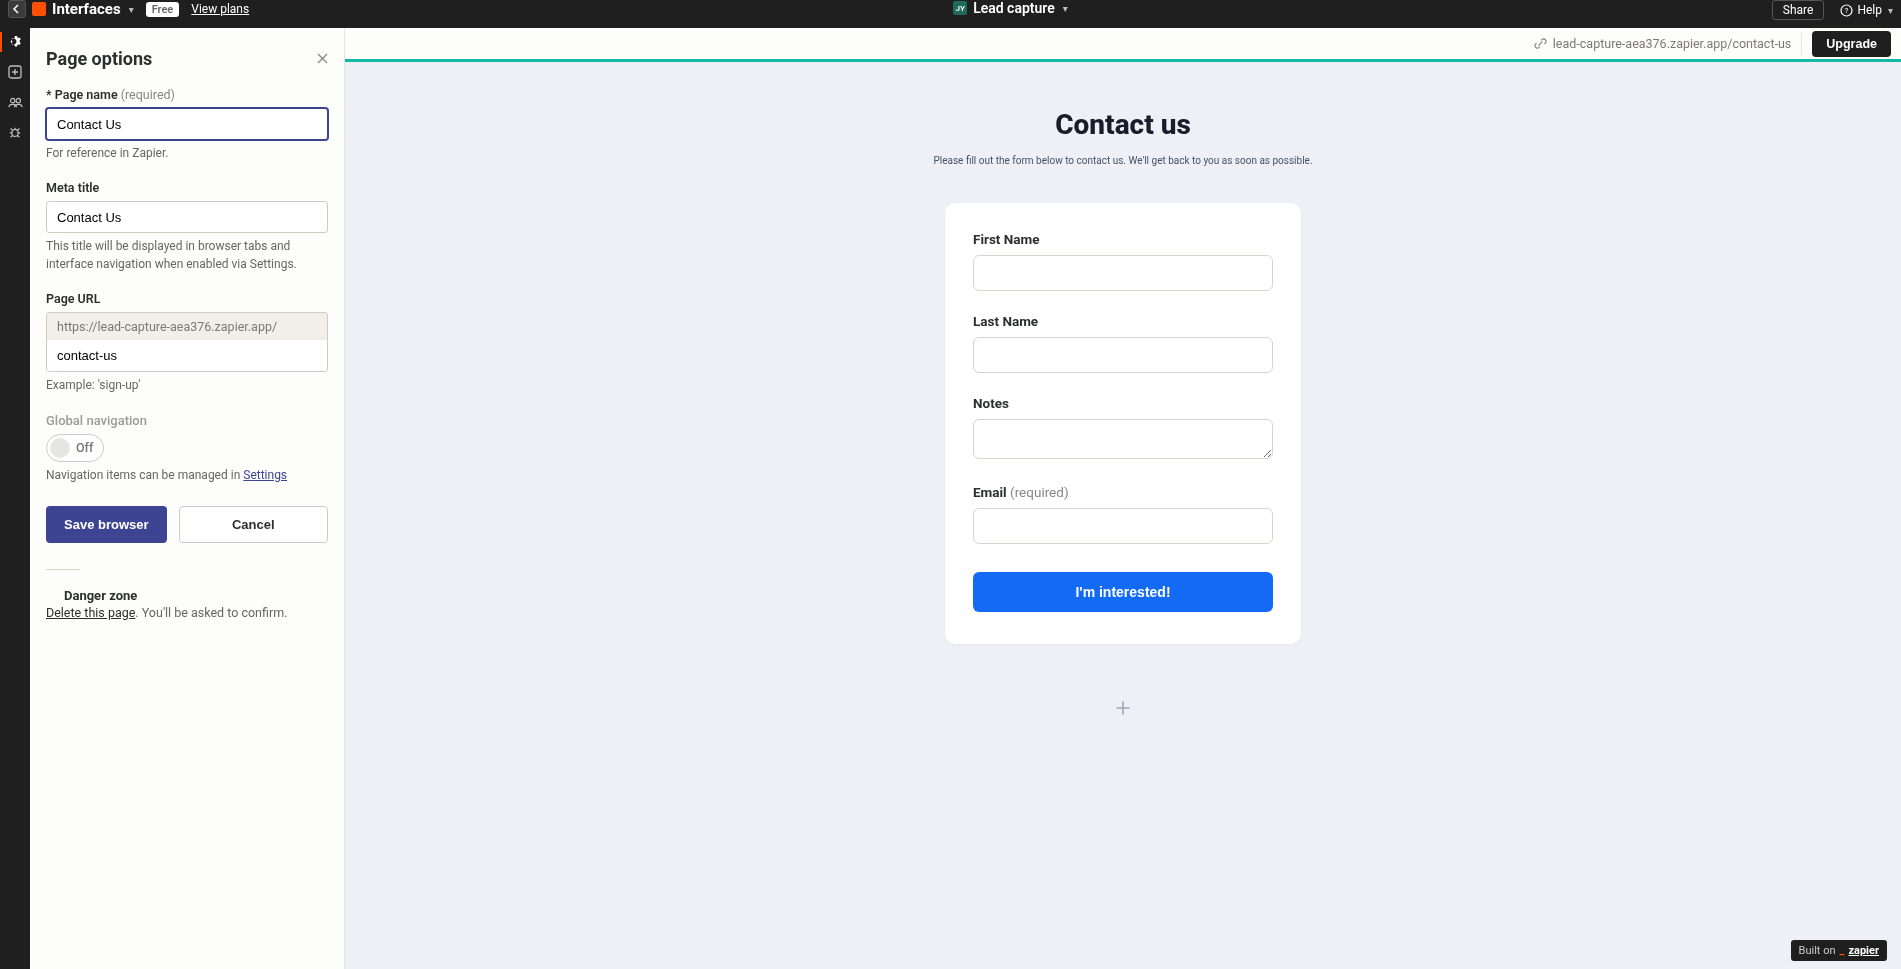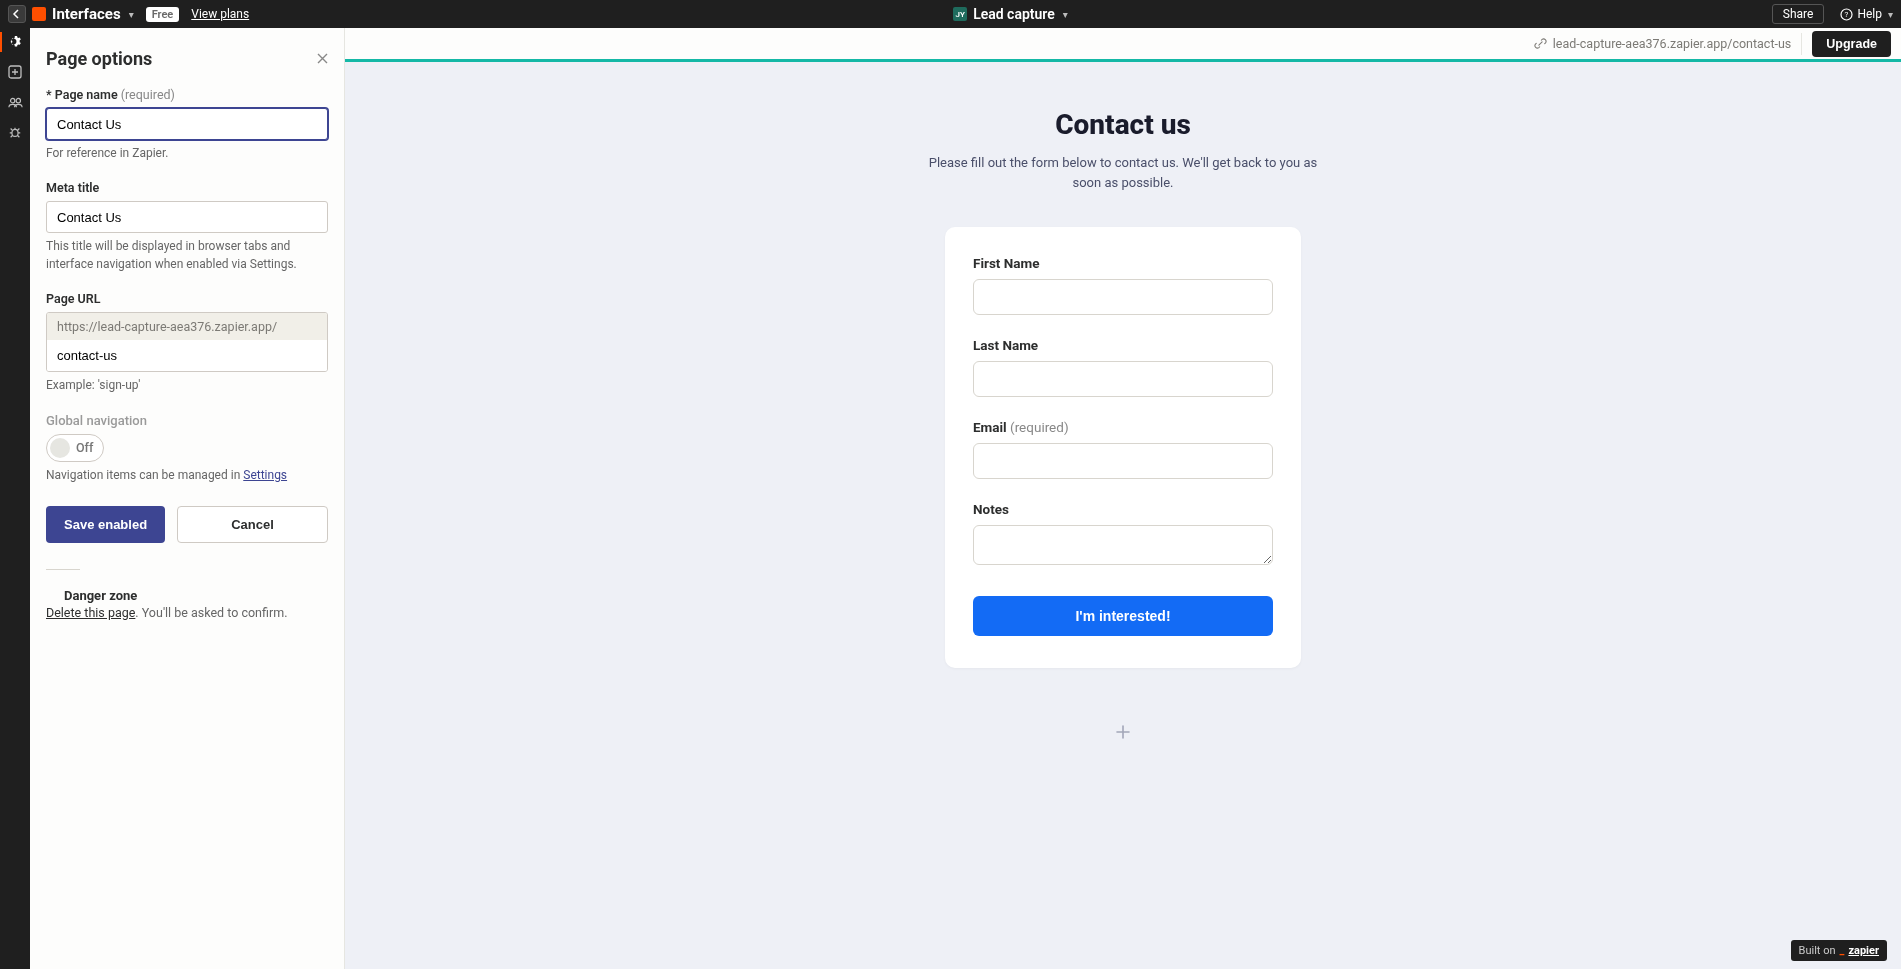--- a/index.html
+++ b/index.html
@@ -1,19 +1,19 @@
 <!DOCTYPE html>
 <html><head>
 <meta charset="utf-8">
 <style>
   * { box-sizing: border-box; margin: 0; padding: 0; }
   html, body { width: 100%; height: 100%; font-family: -apple-system, BlinkMacSystemFont, "Segoe UI", Roboto, Helvetica, Arial, sans-serif; font-size: 14px; color: #2d2e2e; }
   
   
-  .topbar { height: 28px; background: #1f1f1f; color: #fff; display: flex; align-items: center; padding: 0 8px; }
+  .topbar { height: 28px; background: #1f1f1f; color: #fff; display: flex; align-items: flex-start; padding: 0 8px; }
   .topbar-left { display: flex; align-items: center; gap: 6px; }
   .back-btn { width: 18px; height: 18px; background: #3a3a3a; border: 1px solid #555; border-radius: 3px; display: flex; align-items: center; justify-content: center; cursor: pointer; }
   .logo-sq { width: 14px; height: 14px; background: #ff4f00; border-radius: 2px; }
   .brand { font-weight: 700; font-size: 15px; color: #fff; }
   .dropdown-caret { font-size: 10px; color: #bbb; margin-left: 2px; }
   .badge-free { background: #fff; color: #696969; font-size: 11px; font-weight: 600; padding: 1px 6px; border-radius: 3px; margin-left: 6px; }
   .view-plans { color: #fff; text-decoration: underline; font-size: 12px; margin-left: 6px; cursor: pointer; }
   .topbar-center { flex: 1; display: flex; align-items: center; justify-content: center; gap: 6px; }
   .avatar-sm { width: 14px; height: 14px; background: #1f6b5d; color: #fff; font-size: 8px; font-weight: 600; display: flex; align-items: center; justify-content: center; border-radius: 2px; }
   .app-name { font-weight: 600; color: #fff; }
@@ -65,21 +65,21 @@
   
   
   .main { flex: 1; display: flex; flex-direction: column; background: #fdfdfc; }
   .sub-header { height: 34px; border-bottom: 3px solid #14b8a6; display: flex; align-items: center; justify-content: flex-end; padding: 0 10px; gap: 10px; }
   .url-preview { color: #7c7a75; font-size: 12.5px; display: flex; align-items: center; gap: 6px; }
   .upgrade-btn { background: #1f1f1f; color: #fff; border: none; border-radius: 4px; padding: 6px 14px; font-size: 12.5px; font-weight: 600; cursor: pointer; }
   .vdiv { width: 1px; height: 22px; background: #e6e6e1; }
   
   .canvas { flex: 1; background: #eef0f6; overflow-y: auto; padding: 46px 0 30px 0; display: flex; flex-direction: column; align-items: center; position: relative; }
   .page-title { font-size: 28px; font-weight: 800; color: #1a1c2c; margin-bottom: 12px; }
-  .page-sub { font-size: 13px; color: #4a4f6a; text-align: center; max-width: 400px; line-height: 1.55; margin-bottom: 34px; }
+  .page-sub { font-size: 10px; color: #4a4f6a; text-align: center; max-width: 400px; line-height: 1.55; margin-bottom: 34px; }
   
   .form-card { width: 356px; background: #fff; border-radius: 10px; padding: 28px 28px 32px 28px; box-shadow: 0 1px 3px rgba(0,0,0,0.04); }
   .form-field { margin-bottom: 22px; }
   .form-label { font-size: 13.5px; font-weight: 700; color: #2d2e2e; margin-bottom: 8px; display: block; }
   .form-label .req { font-weight: 400; color: #888; }
   .form-input { width: 100%; height: 36px; border: 1px solid #d8d5ce; border-radius: 6px; padding: 0 10px; font-size: 14px; outline: none; }
   .form-textarea { width: 100%; height: 40px; border: 1px solid #d8d5ce; border-radius: 6px; padding: 8px 10px; font-size: 14px; outline: none; resize: vertical; }
   .submit-btn { width: 100%; background: #136bf5; color: #fff; border: none; border-radius: 6px; padding: 12px 0; font-size: 14px; font-weight: 600; cursor: pointer; margin-top: 6px; }
   
   .add-block { width: 28px; height: 28px; color: #a2a6b8; font-size: 20px; display: flex; align-items: center; justify-content: center; cursor: pointer; margin-top: 50px; }
@@ -200,21 +200,21 @@
         <div class="toggle-pill">
           <div class="toggle-knob"></div>
           <span class="toggle-label">Off</span>
         </div>
         <div class="help-text">
           <span>Navigation items can be managed in </span><span class="link-inline">Settings</span>
         </div>
       </div>
 
       <div class="btn-row">
-        <button class="btn-primary">Save enabled</button>
+        <button class="btn-primary">Save browser</button>
         <button class="btn-secondary">Cancel</button>
       </div>
 
       <div class="divider-short"></div>
 
       <div>
         <div class="danger-title">Danger zone</div>
         <div class="danger-text">
           <span class="link-inline" style="color:#2d2e2e">Delete this page</span><span>. You'll be asked to confirm.</span>
         </div>
@@ -241,30 +241,30 @@
       <div class="form-card">
         <div class="form-field">
           <label class="form-label">First Name</label>
           <input class="form-input" style="">
         </div>
         <div class="form-field">
           <label class="form-label">Last Name</label>
           <input class="form-input" style="">
         </div>
         <div class="form-field">
+          <label class="form-label">Notes</label>
+          <textarea class="form-textarea" style=""></textarea>
+        </div>
+        <div class="form-field">
           <label class="form-label">
             <span>Email</span>
             <span class="req">(required)</span>
           </label>
           <input class="form-input" style="">
         </div>
-        <div class="form-field">
-          <label class="form-label">Notes</label>
-          <textarea class="form-textarea" style=""></textarea>
-        </div>
         <button class="submit-btn">I'm interested!</button>
       </div>
 
       <div class="add-block">
         <svg width="16" height="16" viewBox="0 0 16 16">
             <path d="M8 2v12M2 8h12" stroke="#a2a6b8" stroke-width="1.6" stroke-linecap="round"></path>
           </svg>
       </div>
     </div>
   </div>

